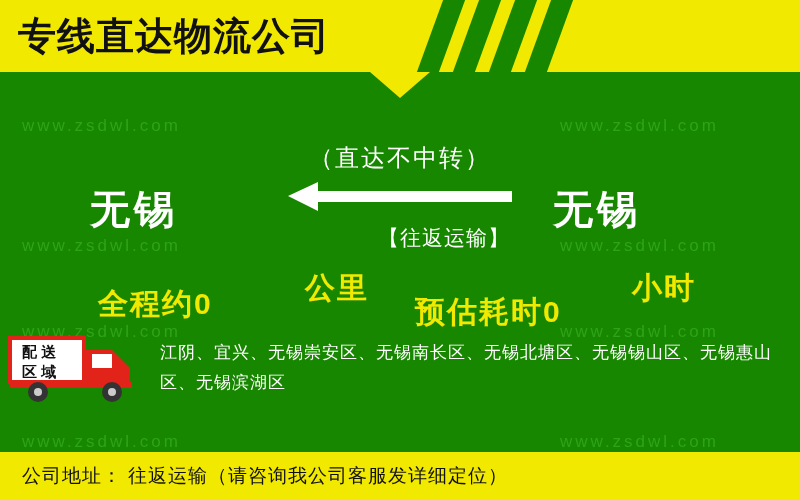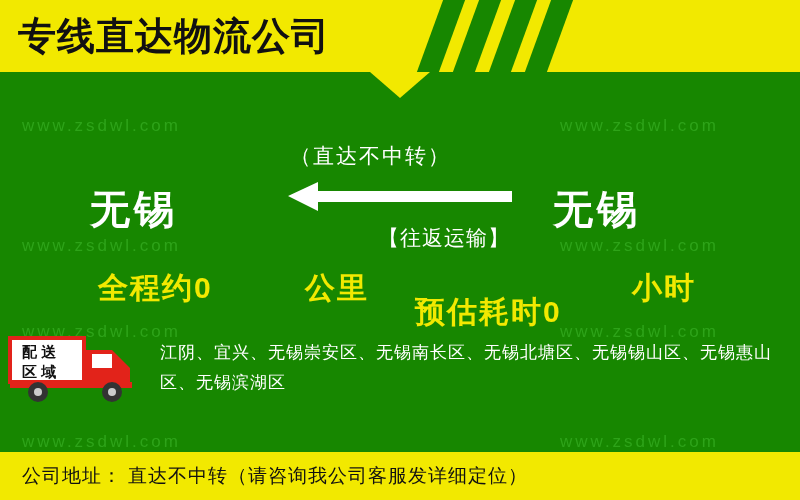--- a/index.html
+++ b/index.html
@@ -102,22 +102,23 @@
     white-space: nowrap;
   }
   .city-from { left: 90px; }
   .city-to   { left: 553px; }
 
   .mid-note {
     position: absolute;
     top: 70px;
     left: 290px;
     width: 220px;
-    color: #ffffff;
-    font-size: 21px;
+    text-align: center;
+    color: #ffffff;
+    font-size: 24px;
     letter-spacing: 2px;
     white-space: nowrap;
   }
   .arrow-wrap {
     position: absolute;
     top: 108px;
     left: 288px;
     width: 224px;
     height: 44px;
   }
@@ -139,21 +140,21 @@
     top: 196px;
     left: 0;
     width: 800px;
     height: 46px;
     color: #f2e900;
     font-size: 30px;
     font-weight: bold;
     letter-spacing: 2px;
   }
   .stat-item { position: absolute; white-space: nowrap; }
-  .st1 { left: 98px; }
+  .st1 { left: 98px; margin-top: 16px; }
   .st2 { left: 305px; }
   .st3 { left: 415px; margin-top: 24px; }
   .st4 { left: 632px; }
 
   
   .truck {
     position: absolute;
     left: 8px;
     top: 258px;
     width: 140px;
@@ -258,17 +259,17 @@
         <text x="14" y="27" font-family="Liberation Sans, sans-serif" font-size="15" font-weight="bold" fill="#111111">配 送</text>
         <text x="14" y="47" font-family="Liberation Sans, sans-serif" font-size="15" font-weight="bold" fill="#111111">区 域</text>
       </svg>
     </div>
 
     <div class="area-list">江阴、宜兴、无锡崇安区、无锡南长区、无锡北塘区、无锡锡山区、无锡惠山区、无锡滨湖区</div>
   </div>
 
   <div class="bottom-bar">
     <div class="bottom-text">
-      <span>公司地址：</span><span class="addr">直达不中转（请咨询我公司客服发详细定位）</span>
+      <span>公司地址：</span><span class="addr">往返运输（请咨询我公司客服发详细定位）</span>
     </div>
   </div>
 
 </div>
 
 </body></html>

